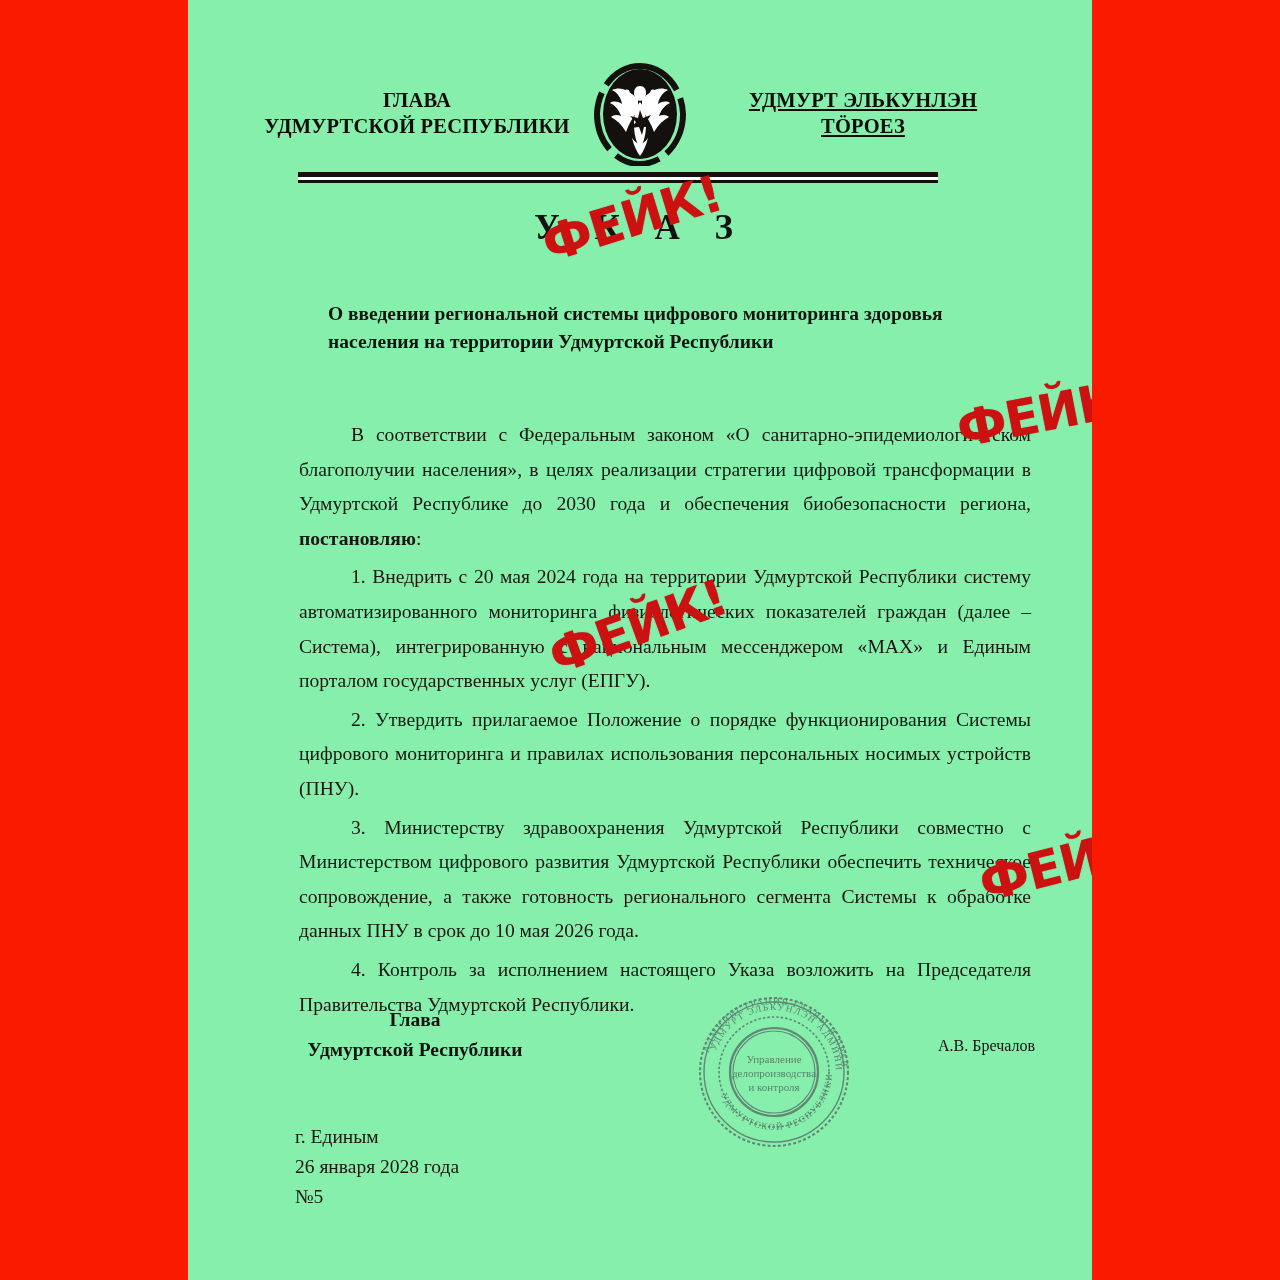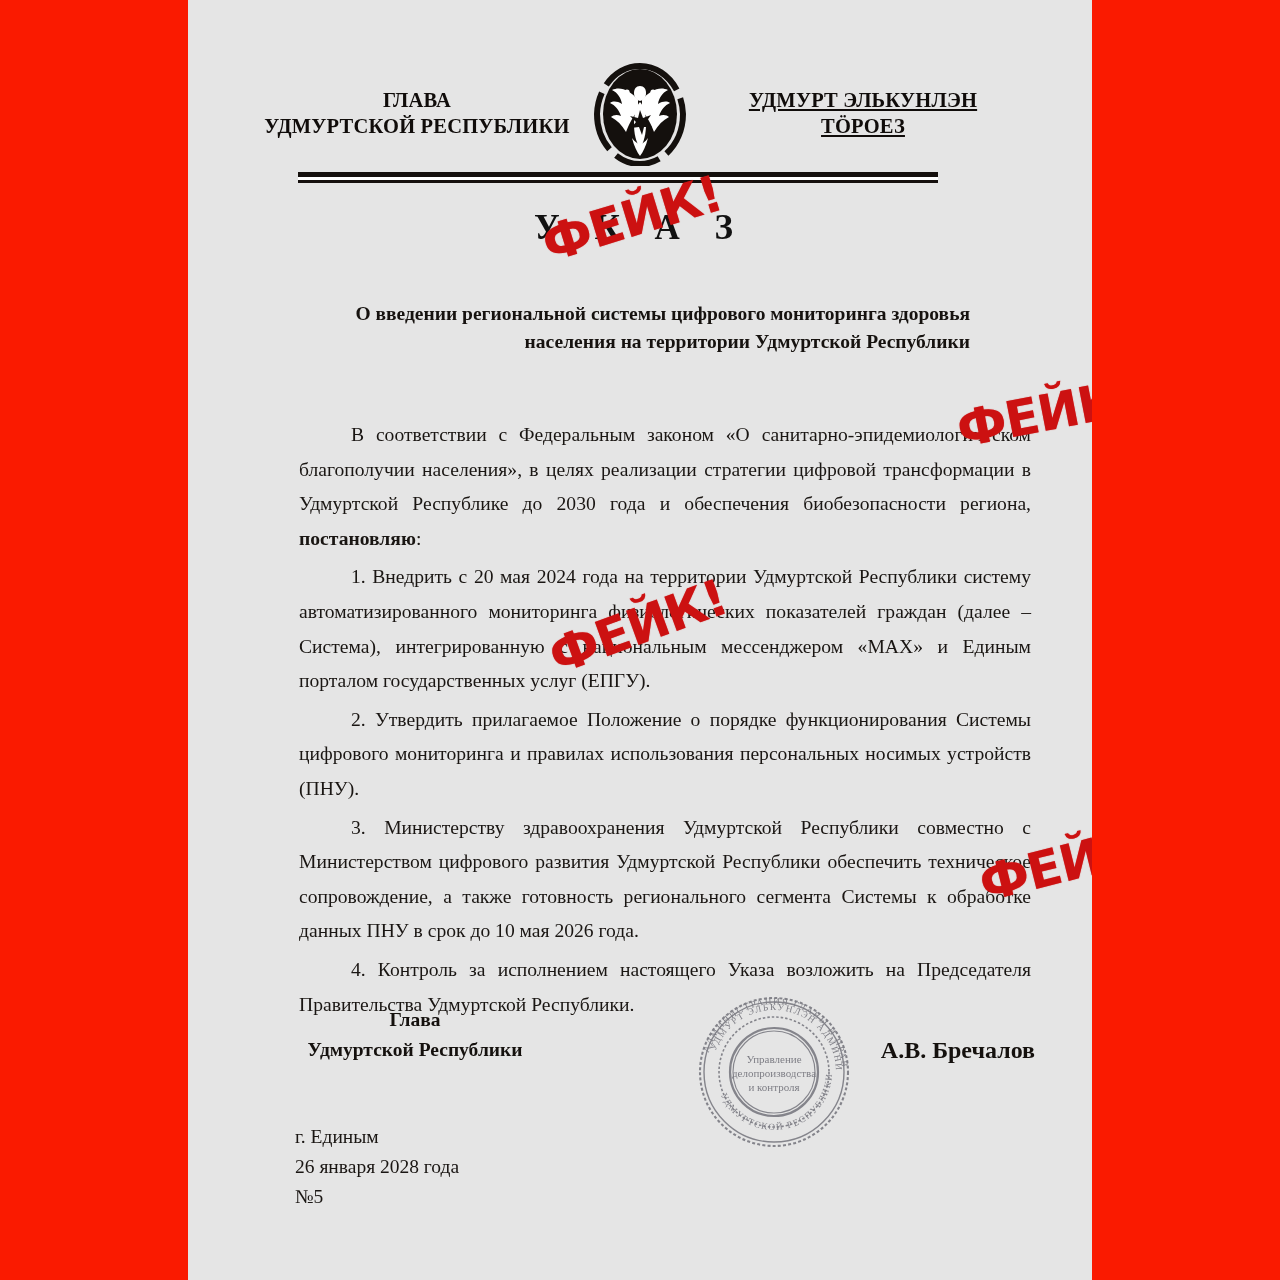--- a/index.html
+++ b/index.html
@@ -16,21 +16,21 @@
     position: relative;
   }
 
   
   #page {
     position: absolute;
     left: 188px;
     top: 0;
     width: 904px;
     height: 1280px;
-    background: #e5e5e5;
+    background: #86efac;
     overflow: hidden;
   }
 
   
   #letterhead {
     position: absolute;
     left: 0;
     top: 58px;
     width: 904px;
     height: 112px;
@@ -81,26 +81,25 @@
     font-weight: bold;
     letter-spacing: 13px;
     color: #111;
     font-family: "Liberation Serif", "DejaVu Serif", serif;
   }
 
   #doc-subtitle {
     position: absolute;
     left: 140px; top: 300px;
     width: 630px;
-    text-align: right;
+    text-align: left;
     font-size: 19.5px;
     font-weight: bold;
     line-height: 1.45;
     color: #16120f;
-    margin-left: 12px;
   }
 
   
   #body-text {
     position: absolute;
     left: 107px;
     top: 414px;
     width: 740px;
     font-size: 19.6px;
     line-height: 34.6px;
@@ -130,22 +129,22 @@
     font-weight: bold;
     line-height: 1.55;
     color: #15110e;
     white-space: pre-line;
     text-align: center;
     width: 240px;
   }
   #sign-name {
     position: absolute;
     right: 0; top: 32px;
-    font-size: 24px;
-    font-weight: bold;
+    font-size: 16px;
+    font-weight: normal;
     color: #15110e;
   }
 
   
   #seal {
     position: absolute;
     left: 496px;
     top: 982px;
     width: 180px;
     height: 180px;

